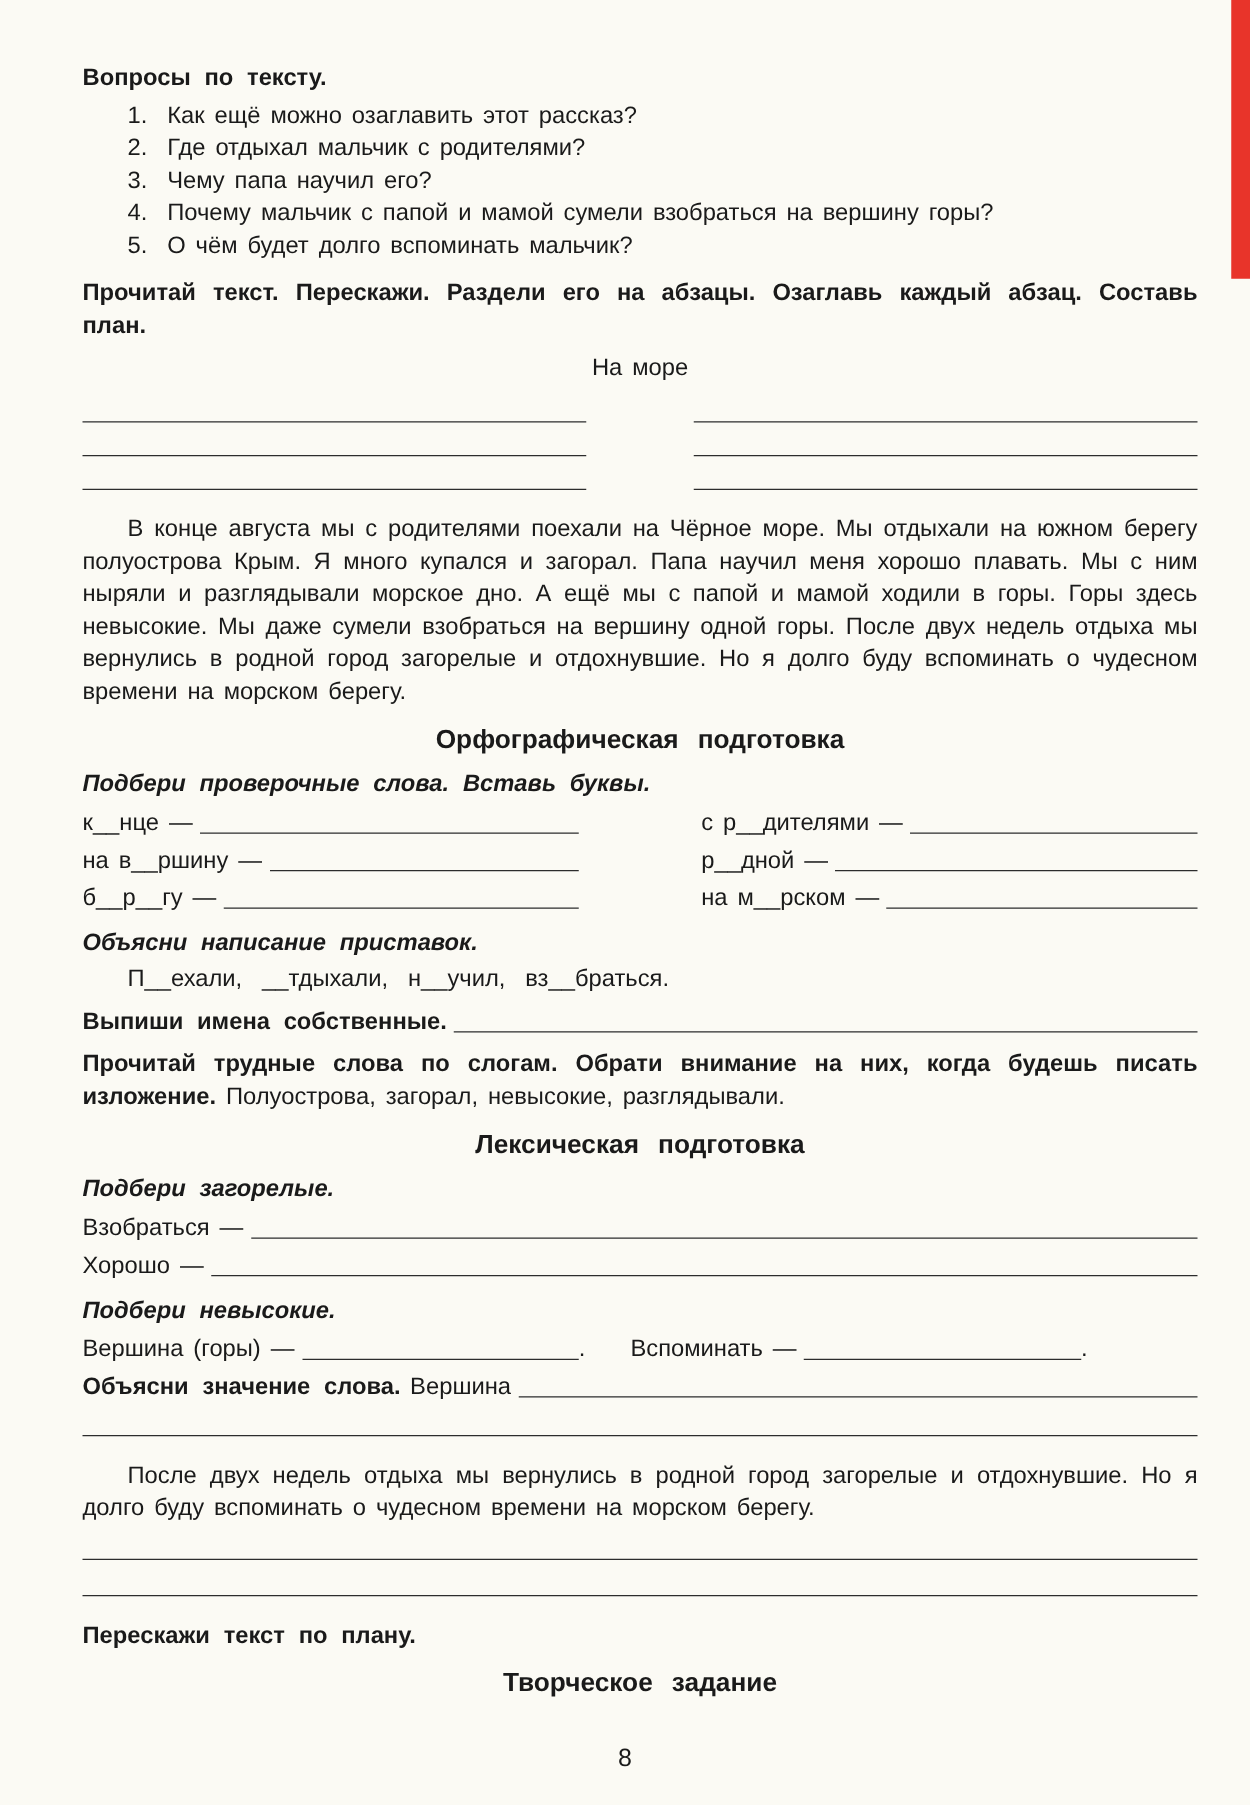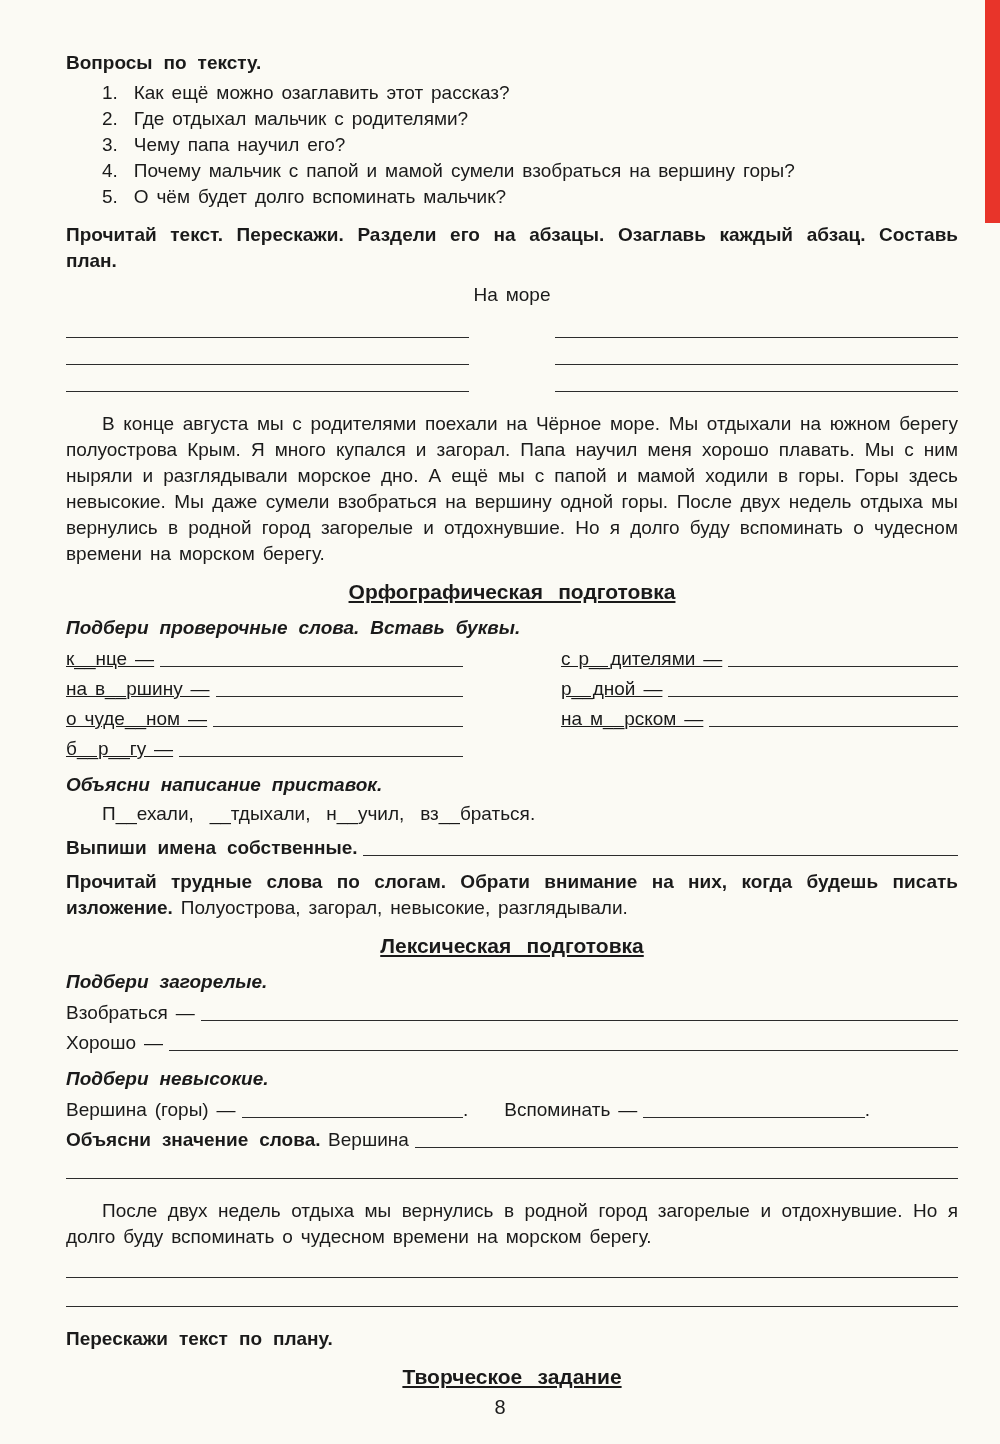--- a/index.html
+++ b/index.html
@@ -40,25 +40,25 @@
   .write-line { height: 27px; position: relative; }
   .write-line::after {
     content: ""; position: absolute; left: 0; right: 0; bottom: 5px;
     border-bottom: 1.4px solid #2c2c2c;
   }
   .write-line.tall { height: 29px; }
   .story { margin-bottom: 8px; }
 
   .sec-hdr {
     font-size: 21px; font-weight: 700; text-align: center;
-    word-spacing: 0.45em; margin: 12px 0 10px; text-decoration: underline;
+    word-spacing: 0.45em; margin: 12px 0 10px;
   }
   .task-line { margin-bottom: 3px; font-style: italic; }
 
-  .two-col { display: flex; gap: 98px; margin-bottom: 8px; text-decoration: underline; }
+  .two-col { display: flex; gap: 98px; margin-bottom: 8px; }
   .col { flex: 1; }
   .fill-row { display: flex; height: 30px; line-height: 30px; align-items: stretch; }
   .fill-row .lbl { white-space: nowrap; }
   .fill-row .lbl + .lbl { margin-left: 0.40em; }
   .blank { flex: 1 1 auto; position: relative; min-width: 26px; }
   .blank::after {
     content: ""; position: absolute; left: 6px; right: 0; bottom: 7px;
     border-bottom: 1.4px solid #2c2c2c;
   }
   .spacer { width: 36px; flex: 0 0 auto; }
@@ -117,24 +117,20 @@
     <div class="col">
       <div class="fill-row">
         <span class="lbl">к__нце —</span>
         <span class="blank"></span>
       </div>
       <div class="fill-row">
         <span class="lbl">на в__ршину —</span>
         <span class="blank"></span>
       </div>
       <div class="fill-row">
-        <span class="lbl">о чуде__ном —</span>
-        <span class="blank"></span>
-      </div>
-      <div class="fill-row">
         <span class="lbl">б__р__гу —</span>
         <span class="blank"></span>
       </div>
     </div>
     <div class="col">
       <div class="fill-row">
         <span class="lbl">с р__дителями —</span>
         <span class="blank"></span>
       </div>
       <div class="fill-row">

